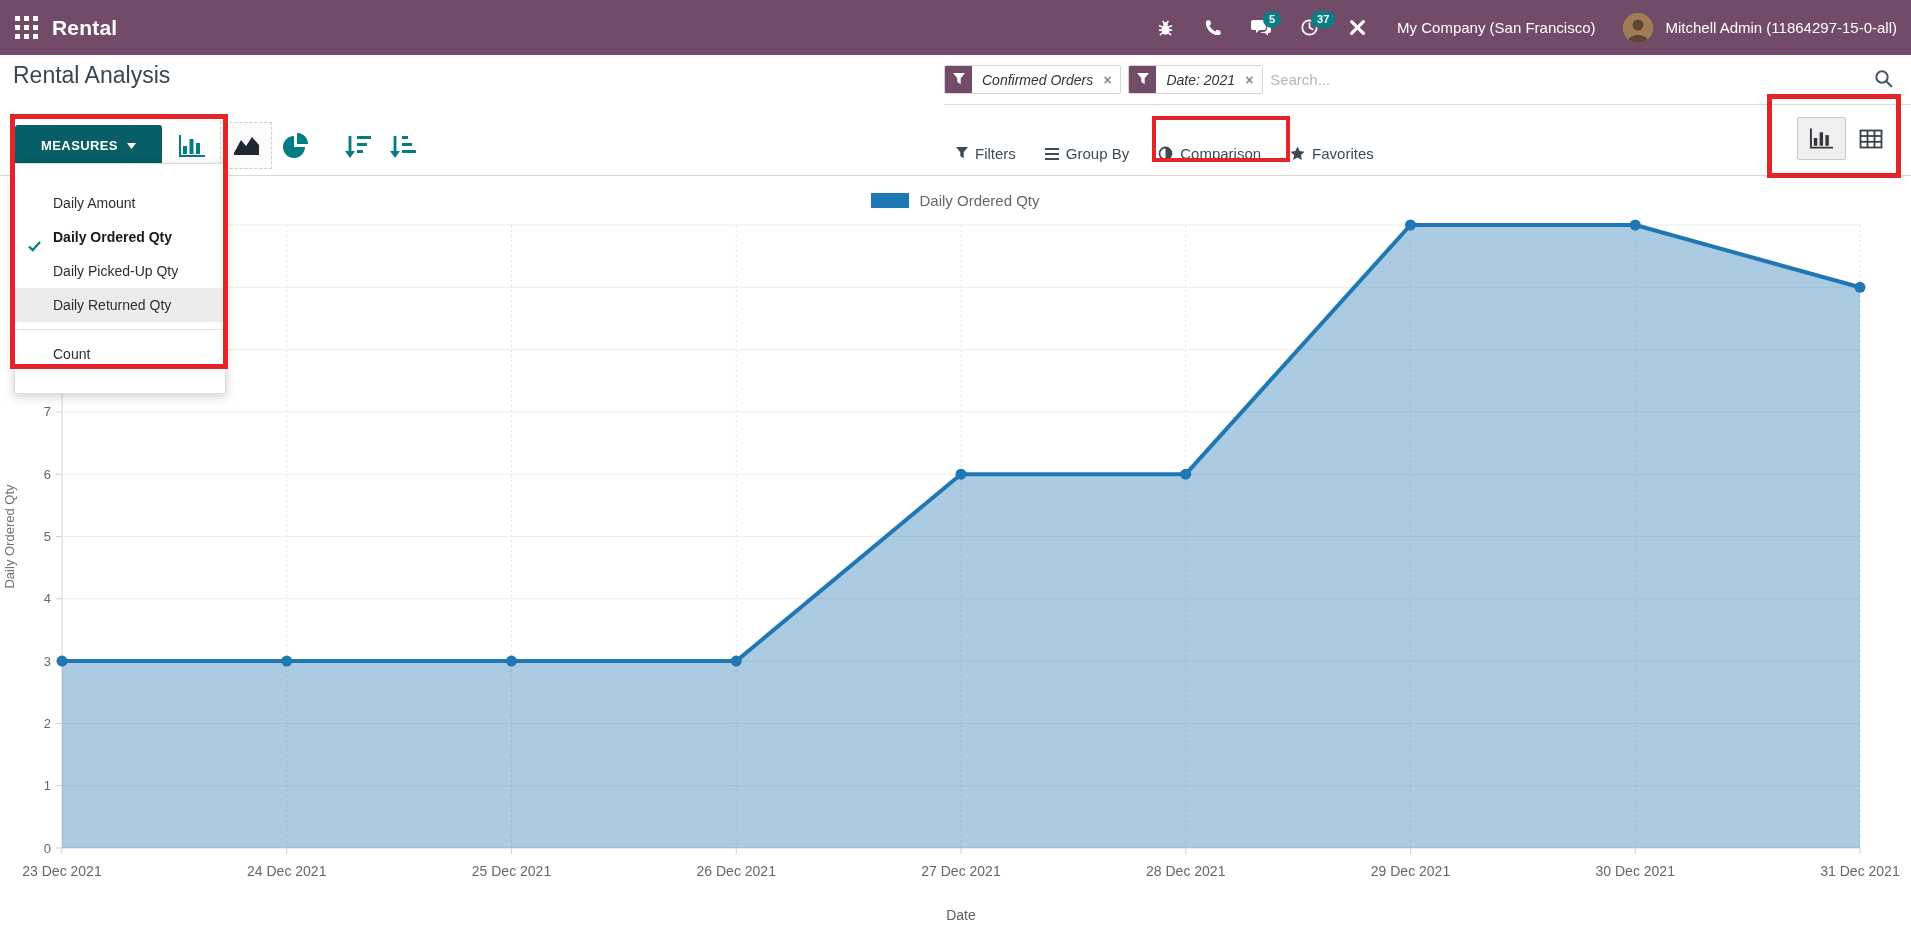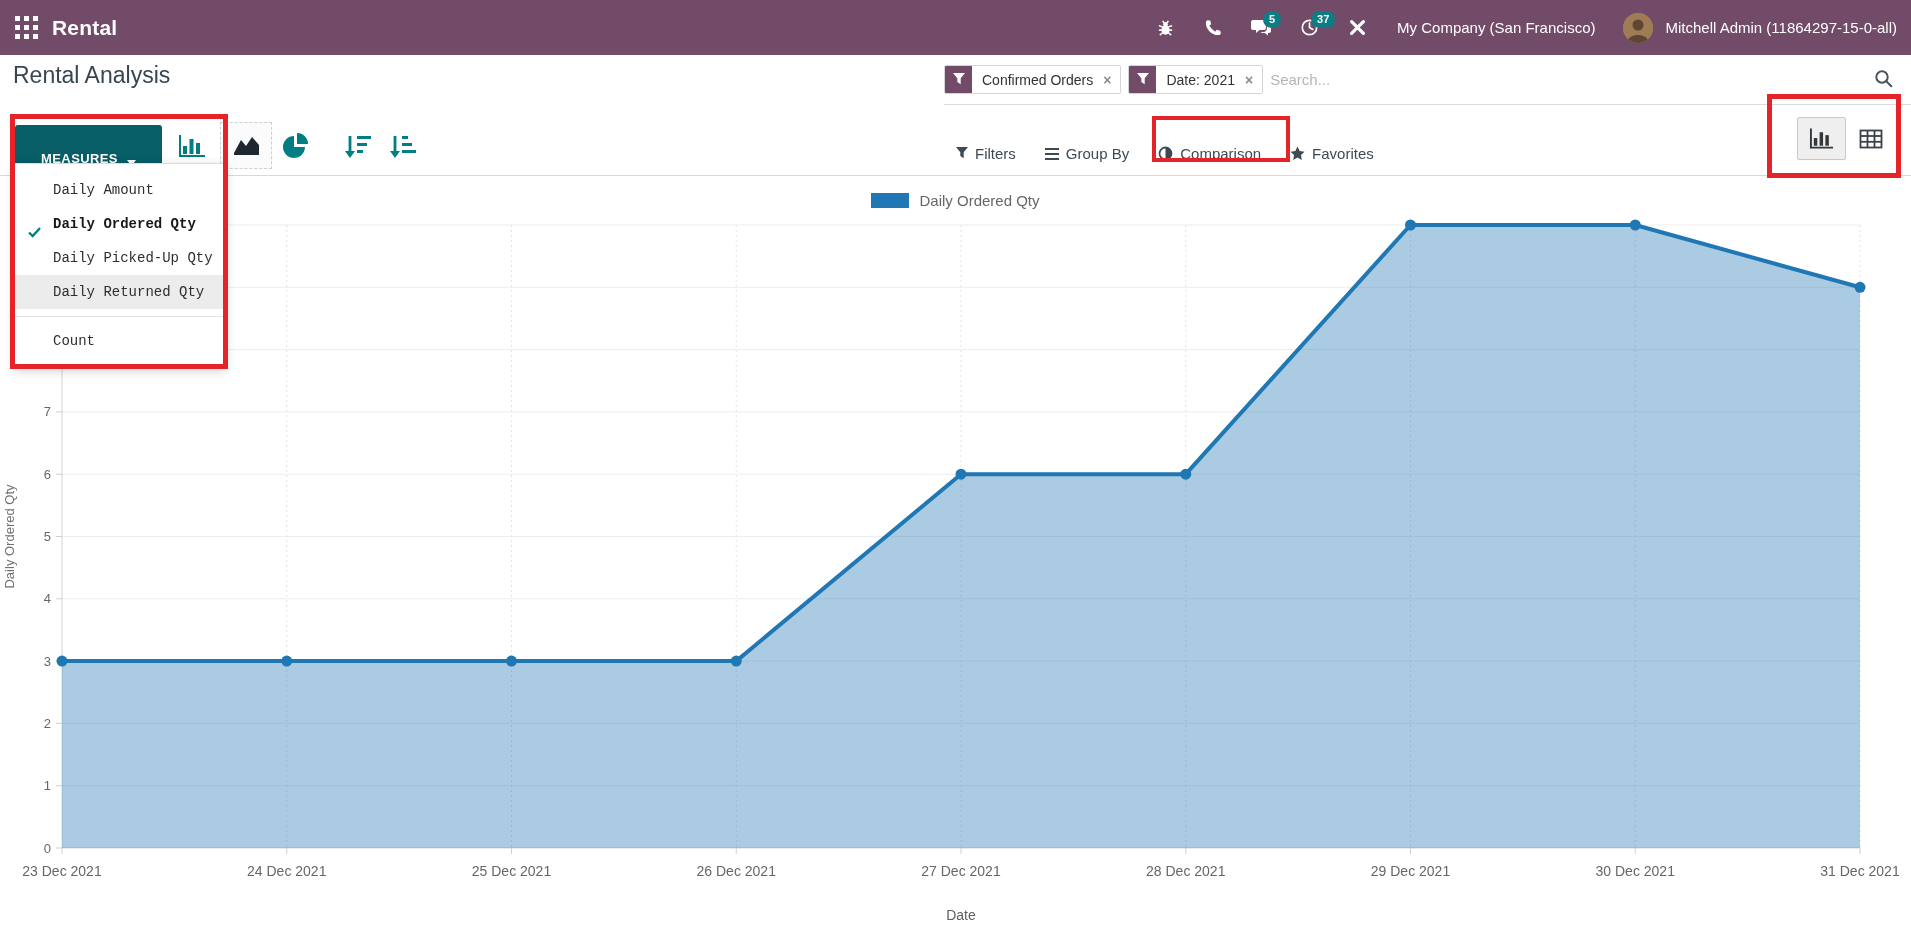--- a/index.html
+++ b/index.html
@@ -22,51 +22,51 @@
   .avatar { width:30px; height:30px; border-radius:50%; overflow:hidden; background:#a07c55; margin-left:10px; cursor:pointer; flex:0 0 auto; }
   .username { font-size:15px; margin:0 14px 0 12px; cursor:pointer; white-space:nowrap; }
 
   
   .controlpanel { position:absolute; left:0; top:55px; width:1911px; height:121px; background:#fff;
                   border-bottom:1px solid #d8d8d8; }
   .page-title { position:absolute; left:13px; top:7px; font-size:23px; font-weight:400; color:#384650; }
   .searchbar { position:absolute; left:944px; top:0; width:967px; height:50px; border-bottom:1px solid #dcdcdc;
                display:flex; align-items:center; }
   .facet { display:inline-flex; align-items:stretch; border:1px solid #d5d5d5; border-radius:2px; margin-right:7px;
-           height:29px; overflow:hidden; cursor:pointer; background:#fff; }
+           height:29px; overflow:hidden; cursor:pointer; background:#fff;font-style:italic; }
   .facet-ico { width:27px; background:var(--topbar-bg,#714B67); display:flex; align-items:center; justify-content:center; }
   .facet-label { padding:0 10px; font-size:14px; color:#333; display:flex; align-items:center; }
   .facet-x { padding:0 9px 0 0; color:#8a8a8a; font-size:14px; font-weight:bold; display:flex; align-items:center; cursor:pointer; }
   .search-input { border:none; outline:none; font-size:15px; color:#555; width:230px; font-family:"Liberation Sans",sans-serif; }
   .search-input::placeholder { color:#b5b5b5; }
   .mag { position:absolute; right:18px; top:14px; cursor:pointer; }
 
   .cp-buttons { position:absolute; left:956px; top:63px; height:44px; display:flex; align-items:flex-end; gap:29px; }
   .cp-btn { display:flex; align-items:center; gap:7px; font-size:15px; font-weight:500; color:#3d4a54; cursor:pointer; }
 
   .view-switcher { position:absolute; left:1797px; top:62px; display:flex; align-items:center; }
   .vs-btn { width:49px; height:43px; display:flex; align-items:center; justify-content:center; cursor:pointer; border-radius:2px; }
   .vs-active { background:#efefef; border:1px solid #c9c9c9; }
 
   
   .measures-row { position:absolute; left:15px; top:67px; display:flex; align-items:center; }
   .measures-btn { width:147px; height:41px; background:var(--measures-bg,#075e66); color:#fff; border:none; border-radius:3px;
                   font-family:"Liberation Sans",sans-serif; font-size:13px; font-weight:bold; letter-spacing:.4px;
-                  display:flex; align-items:flex-end; justify-content:center; gap:9px; cursor:pointer; }
+                  display:flex; align-items:center; justify-content:center; gap:9px; cursor:pointer; }
   .gicon { display:flex; align-items:center; justify-content:center; cursor:pointer; }
   .gicon-bar { margin-left:15px; width:30px; }
   .gicon-area-box { margin-left:13px; width:52px; height:47px; background:#fbfbfb; border:1px dashed #cfcfcf;
                     display:flex; align-items:center; justify-content:center; cursor:pointer; }
   .gicon-pie { margin-left:9px; width:28px; }
   .gicon-sort1 { margin-left:34px; width:30px; }
   .gicon-sort2 { margin-left:15px; width:30px; }
 
   
   .dropdown { position:absolute; left:14px; top:163px; width:212px; background:#fff; z-index:30;
-              border:1px solid #dcdcdc; box-shadow:0 3px 10px rgba(0,0,0,.18); padding:9px 0;font-family:Liberation Mono, monospace; }
+              border:1px solid #dcdcdc; box-shadow:0 3px 10px rgba(0,0,0,.18); padding:22px 0; }
   .dd-item { position:relative; height:34px; line-height:34px; padding-left:38px; font-size:14px; color:#2b2f33; cursor:pointer; }
   .dd-item.checked { font-weight:bold; color:#16191c; }
   .dd-item.highlighted { background:#ececec; }
   .dd-check { position:absolute; left:13px; top:10px; }
   .dd-divider { height:1px; background:#e3e3e3; margin:7px 0; }
 
   
   .legend { position:absolute; left:0; top:192px; width:1911px; display:flex; justify-content:center; align-items:center; gap:10px; }
   .legend-swatch { width:38px; height:15px; cursor:pointer; }
   .legend-label { font-size:15px; color:#666; cursor:pointer; }

